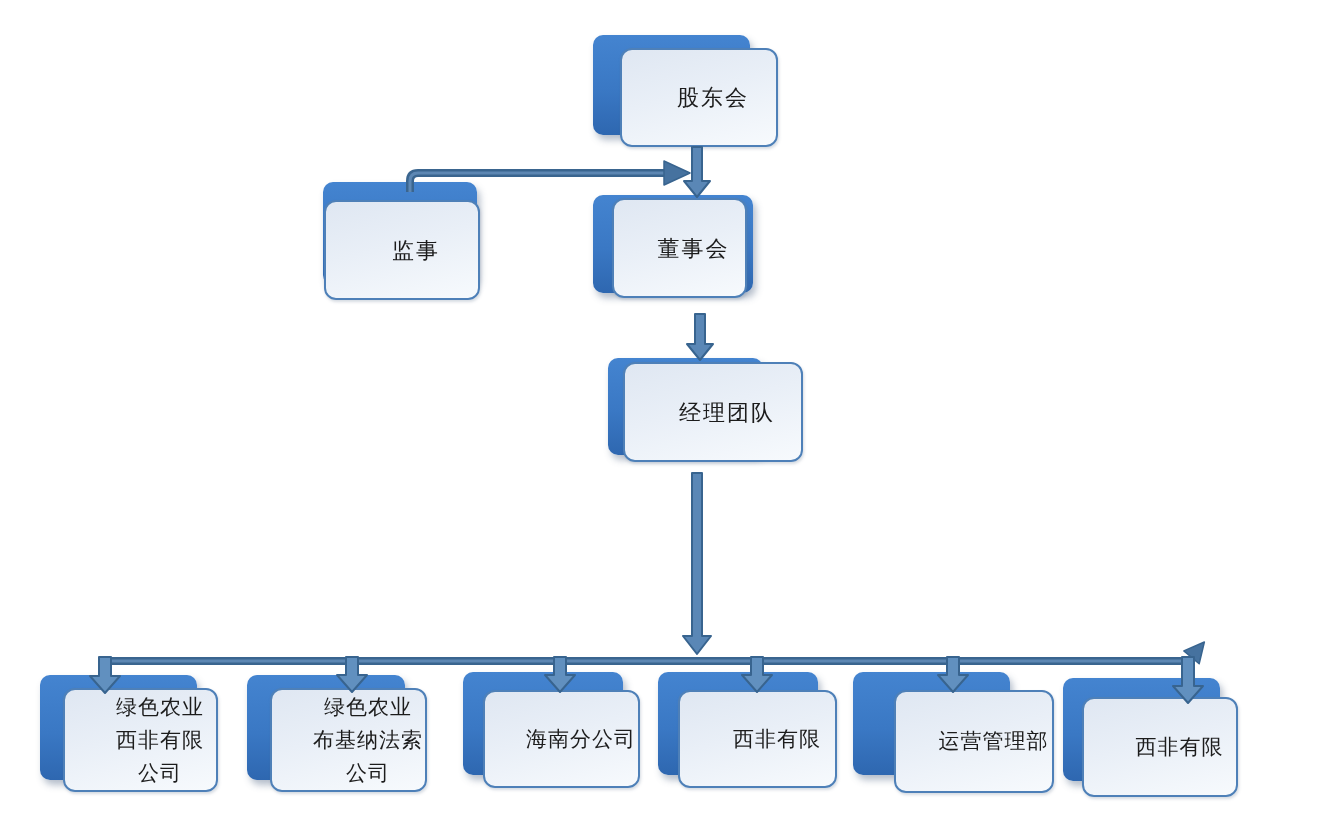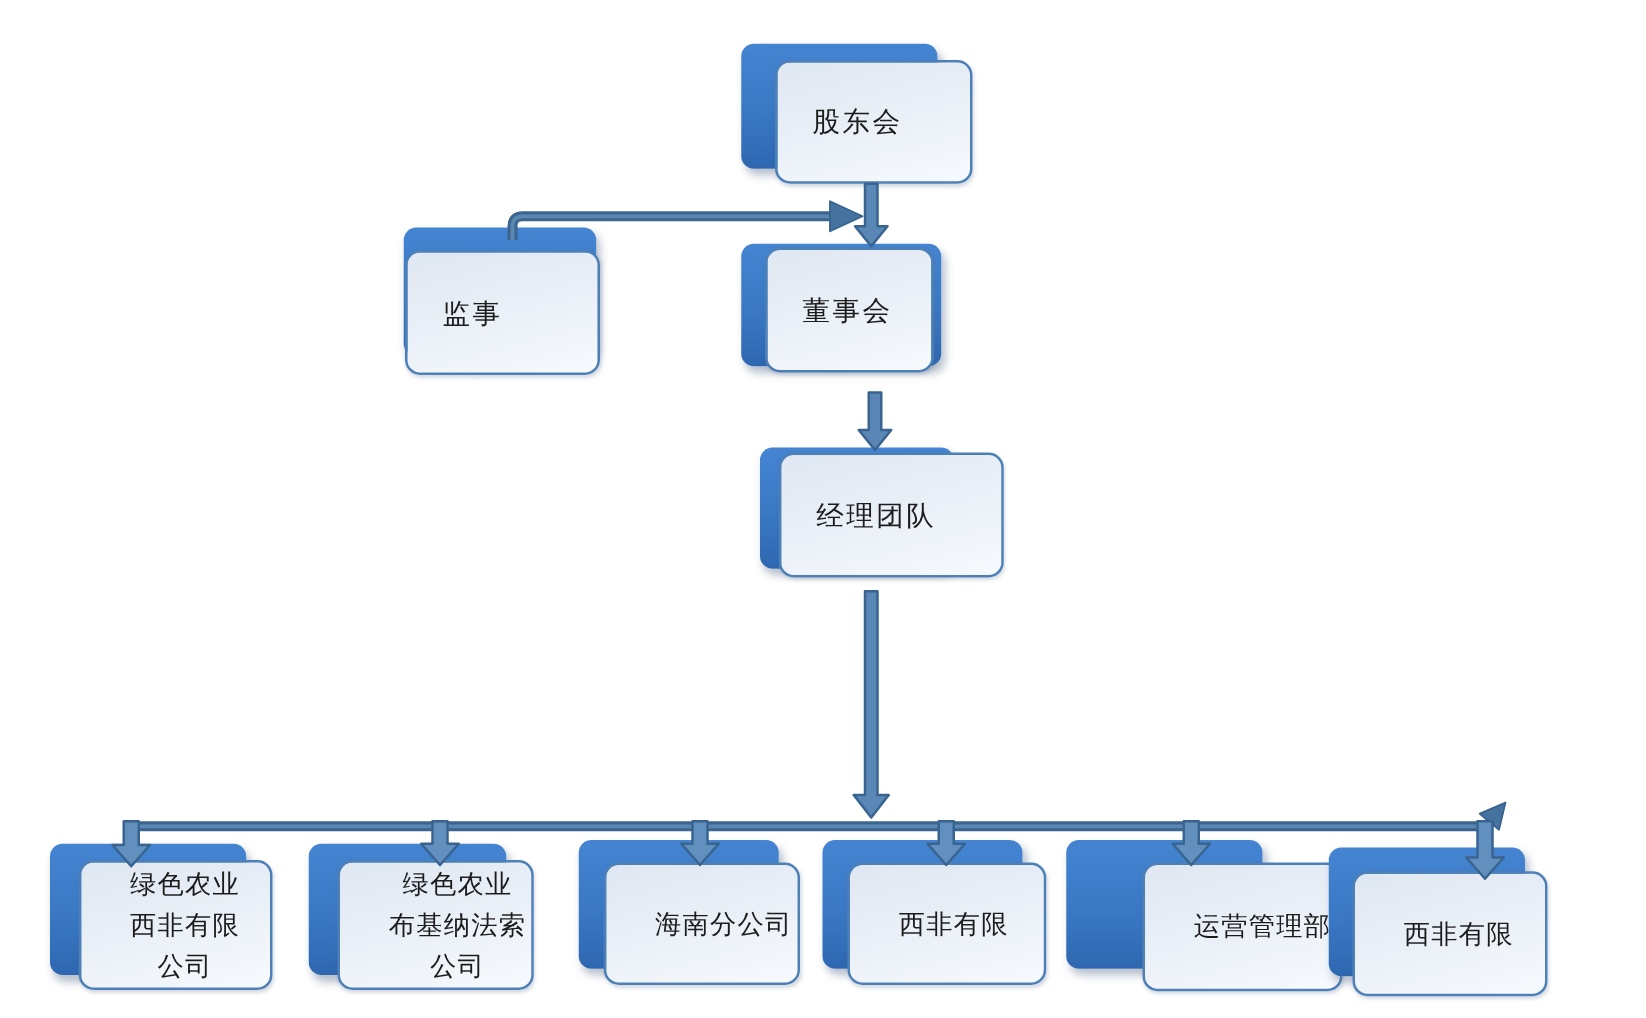--- a/index.html
+++ b/index.html
@@ -19,20 +19,21 @@
     box-shadow: 3px 5px 7px rgba(90, 110, 140, 0.45);
   }
   .front-box {
     position: absolute;
     border: 2px solid #4e80b8;
     border-radius: 12px;
     background: linear-gradient(165deg, #dfe7f2 0%, #e9eff7 45%, #f7fafd 100%);
     box-shadow: 1px 2px 3px rgba(90, 110, 140, 0.25);
     display: flex;
     align-items: center;
+    justify-content: center;
     box-sizing: border-box;
     padding-left: 28px;
   }
   .node-label {
     white-space: pre-line;
     text-align: center;
     color: #1c1c1c;
     font-size: 22px;
     line-height: 33px;
     letter-spacing: 2px;
@@ -105,21 +106,21 @@
 
   <div class="node">
     <div class="shadow-box" style="left:658px;top:672px;width:160px;height:103px"></div>
     <div class="front-box" style="left:678px;top:690px;width:159px;height:98px">
       <span class="node-label small">西非有限</span>
     </div>
   </div>
 
   <div class="node">
     <div class="shadow-box" style="left:853px;top:672px;width:157px;height:103px"></div>
-    <div class="front-box" style="left:914px;top:690px;width:160px;height:103px">
+    <div class="front-box" style="left:894px;top:690px;width:160px;height:103px">
       <span class="node-label small">运营管理部</span>
     </div>
   </div>
 
   <div class="node">
     <div class="shadow-box" style="left:1063px;top:678px;width:157px;height:103px"></div>
     <div class="front-box" style="left:1082px;top:697px;width:156px;height:100px">
       <span class="node-label small">西非有限</span>
     </div>
   </div>

